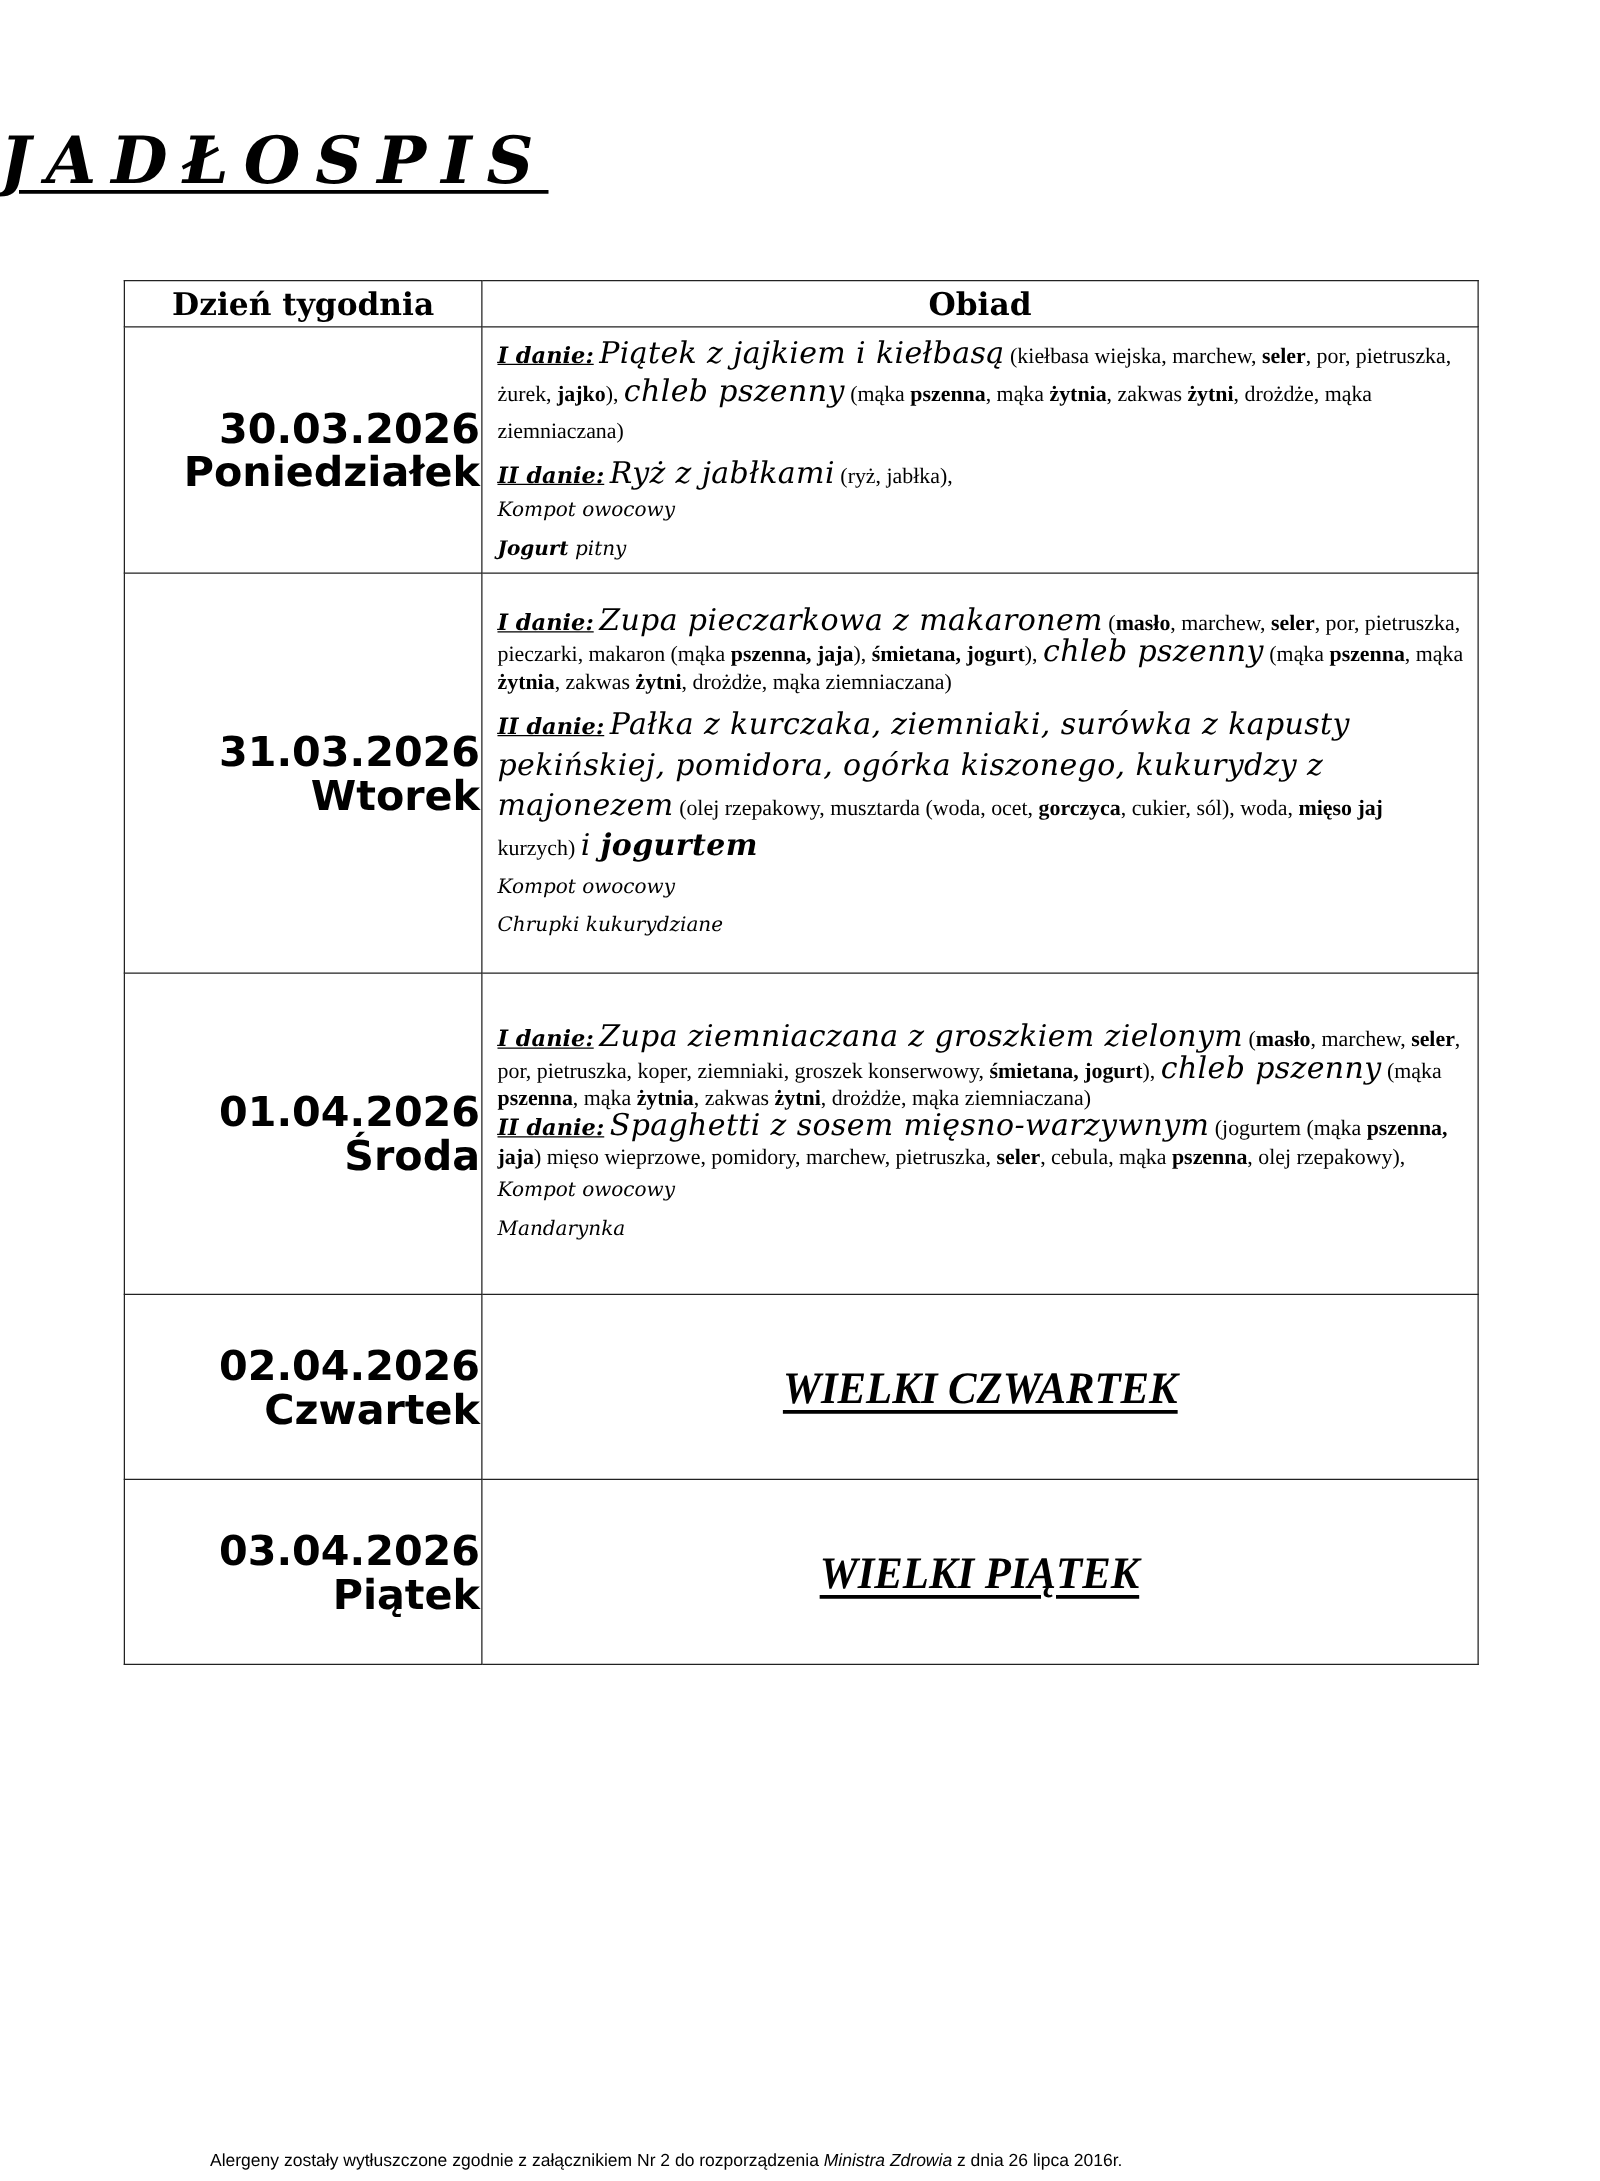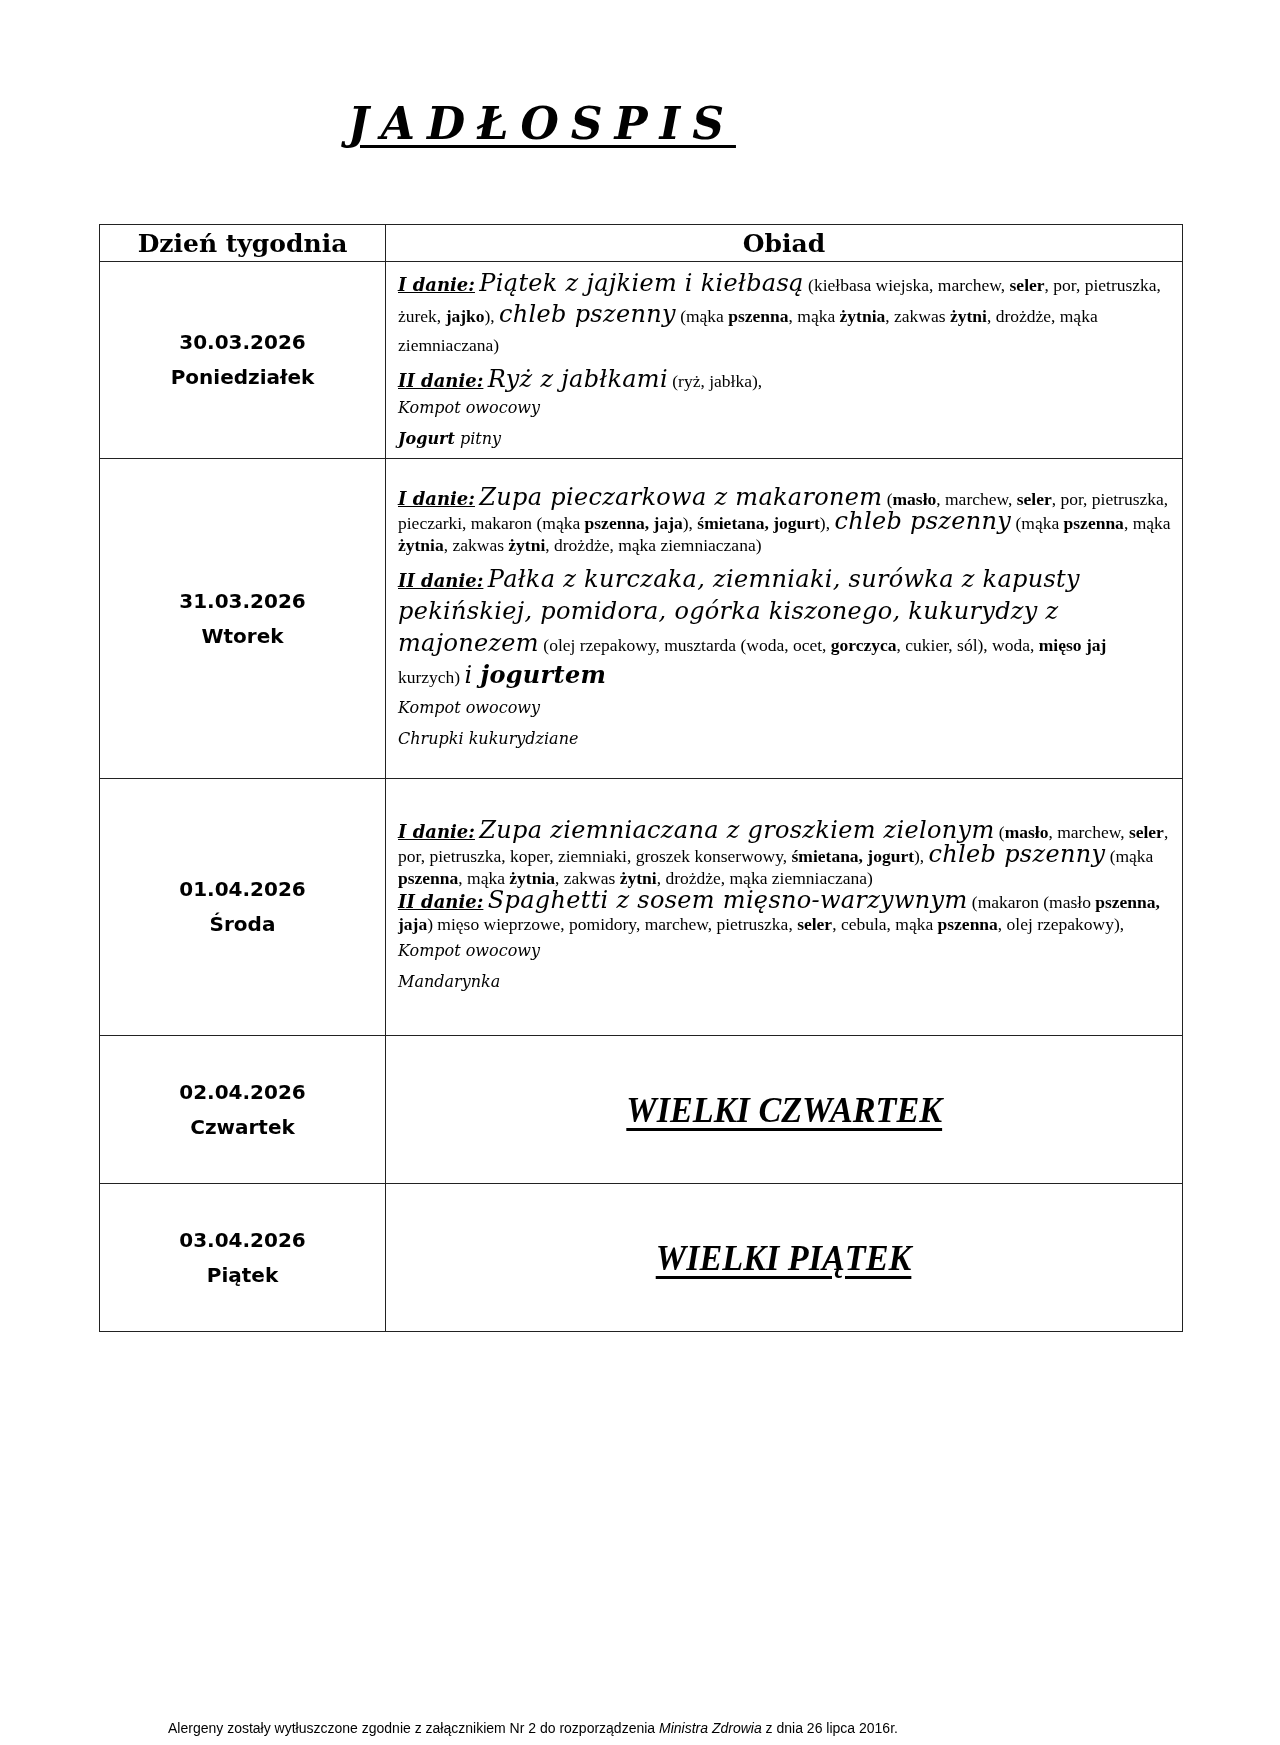--- a/index.html
+++ b/index.html
@@ -1,31 +1,31 @@
 <!DOCTYPE html>
 <html><head>
 <meta charset="utf-8">
 <style>
   html, body { margin:0; padding:0; background:#ffffff; }
   body { width:1280px; height:1745px; position:relative; overflow:hidden; color:#000; font-family:"DejaVu Serif", serif; }
   .title {
-    position:absolute; left:0; width:1084px; top:98px; text-align:center;
+    position:absolute; left:0; width:1084px; top:98px; text-align:left;
     font-family:"DejaVu Serif", serif; font-weight:bold; font-style:italic;
-    font-size:44px; letter-spacing:12px;
+    font-size:52px; letter-spacing:12px;
   }
   .title span { text-decoration:underline; text-decoration-thickness:3px; text-underline-offset:6px; }
   table.menu {
     position:absolute; left:99px; top:224px; width:1083px;
     border-collapse:collapse; table-layout:fixed;
   }
   table.menu td, table.menu th { border:1.5px solid #222; vertical-align:middle; }
   col.c-day { width:286px; }
   col.c-meal { width:797px; }
   th.h { height:36px; font-family:"DejaVu Serif", serif; font-weight:bold; font-size:25px; text-align:center; padding:0; }
-  td.day { text-align:center; font-family:"DejaVu Sans", sans-serif; font-weight:bold; font-size:20px; line-height:35px; }
+  td.day { text-align:right; font-family:"DejaVu Sans", sans-serif; font-weight:bold; font-size:33px; line-height:35px; }
   td.meal { padding:2px 10px 0 12px; font-family:"Liberation Serif", serif; font-size:17.5px; line-height:22px; vertical-align:top; }
   .lbl { font-family:"DejaVu Serif", serif; font-weight:bold; font-style:italic; font-size:18px; text-decoration:underline;text-align:right; }
   .dish { font-family:"DejaVu Serif", serif; font-style:italic; font-size:24px; font-weight:normal; letter-spacing:0.3px; }
   .b { font-weight:bold; }
   .line { display:block; font-family:"DejaVu Serif", serif; font-style:italic; font-size:16px; line-height:31px; }
   .line .bi { font-weight:bold; }
   .p { display:block; margin:0; }
   .gap { margin-top:8px; }
   td.holiday { text-align:center; vertical-align:middle; }
   .hol { font-family:"Liberation Serif", serif; font-weight:bold; font-style:italic; font-size:36px; text-decoration:underline; text-decoration-thickness:3px; text-underline-offset:6px; transform:scaleX(0.95); display:inline-block; }
@@ -101,21 +101,21 @@
       <div>Środa</div>
     </td>
     <td class="meal">
       <span class="p">
         <span class="lbl">I danie:</span>
         <span class="dish">Zupa ziemniaczana z groszkiem zielonym</span><span> (</span><span class="b">masło</span><span>, marchew, </span><span class="b">seler</span><span>, por, pietruszka, koper, ziemniaki, groszek konserwowy, </span><span class="b">śmietana, jogurt</span><span>), </span>
         <span class="dish">chleb pszenny</span><span> (mąka </span><span class="b">pszenna</span><span>, mąka </span><span class="b">żytnia</span><span>, zakwas </span><span class="b">żytni</span><span>, drożdże, mąka ziemniaczana)</span>
       </span>
       <span class="p">
         <span class="lbl">II danie:</span>
-        <span class="dish">Spaghetti z sosem mięsno-warzywnym</span><span> (makaron (masło </span><span class="b">pszenna, jaja</span><span>) mięso wieprzowe, pomidory, marchew, pietruszka, </span><span class="b">seler</span><span>, cebula, mąka </span><span class="b">pszenna</span><span>, olej rzepakowy),</span>
+        <span class="dish">Spaghetti z sosem mięsno-warzywnym</span><span> (jogurtem (mąka </span><span class="b">pszenna, jaja</span><span>) mięso wieprzowe, pomidory, marchew, pietruszka, </span><span class="b">seler</span><span>, cebula, mąka </span><span class="b">pszenna</span><span>, olej rzepakowy),</span>
       </span>
       <span class="line">Kompot owocowy</span>
       <span class="line">Mandarynka</span>
     </td>
   </tr>
 
   <tr class="r4">
     <td class="day">
       <div>02.04.2026</div>
       <div>Czwartek</div>

